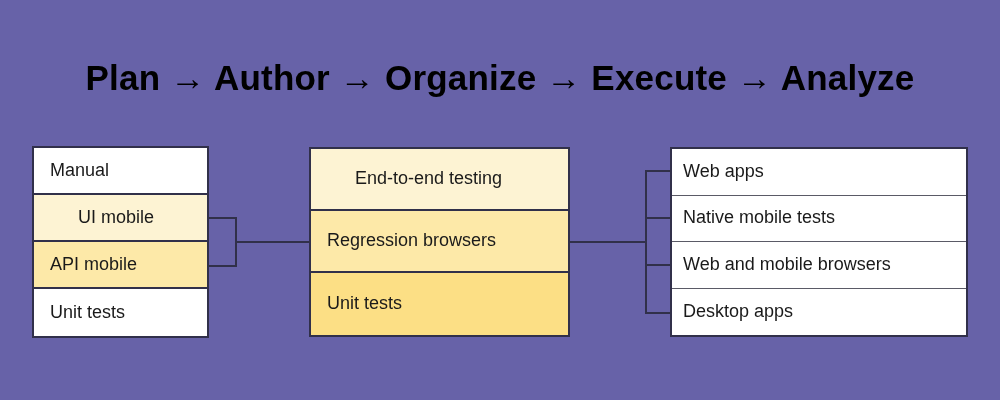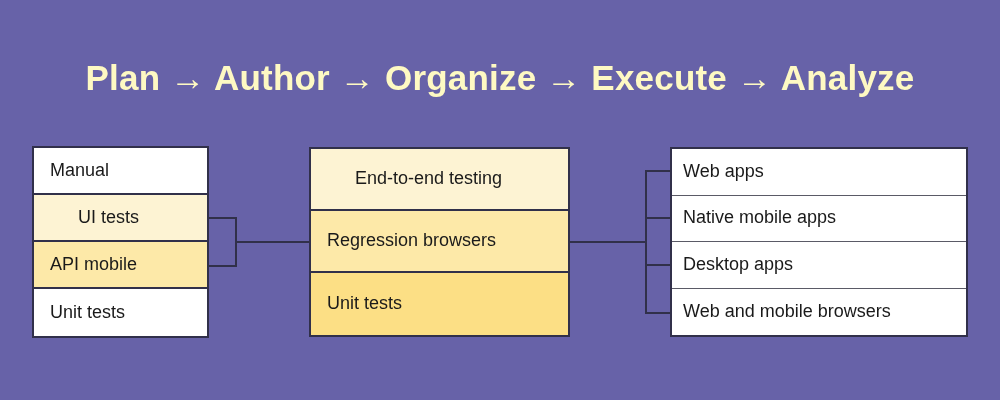--- a/index.html
+++ b/index.html
@@ -20,21 +20,21 @@
     height: 400px;
   }
 
   
   .title {
     position: absolute;
     left: 0;
     top: 58px;
     width: 1000px;
     text-align: center;
-    color: #fef9c3;
+    color: #000000;
     font-size: 35px;
     font-weight: bold;
     letter-spacing: 0.2px;
     white-space: nowrap;
   }
 
   
   .column {
     position: absolute;
     box-sizing: border-box;
@@ -118,21 +118,21 @@
 </style>
 </head>
 <body>
 
 <div id="canvas">
 
   <div class="title">Plan → Author → Organize → Execute → Analyze</div>
 
   <div class="column" id="col-left">
     <div class="cell fill-white">Manual</div>
-    <div class="cell fill-cream">UI tests</div>
+    <div class="cell fill-cream">UI mobile</div>
     <div class="cell fill-yellow">API mobile</div>
     <div class="cell fill-white">Unit tests</div>
   </div>
 
   <div class="conn conn-h" style="left:209px; top:217px; width:28px;"></div>
 
   <div class="conn conn-h" style="left:209px; top:265px; width:28px;"></div>
 
   <div class="conn conn-v" style="left:235px; top:217px; height:50px;"></div>
 
@@ -148,18 +148,18 @@
 
   <div class="conn conn-v" style="left:645px; top:170px; height:144px;"></div>
 
   <div class="conn conn-h" style="left:645px; top:170px; width:27px;"></div>
   <div class="conn conn-h" style="left:645px; top:217px; width:27px;"></div>
   <div class="conn conn-h" style="left:645px; top:264px; width:27px;"></div>
   <div class="conn conn-h" style="left:645px; top:312px; width:27px;"></div>
 
   <div class="column" id="col-right">
     <div class="cell fill-white">Web apps</div>
-    <div class="cell fill-white">Native mobile apps</div>
+    <div class="cell fill-white">Native mobile tests</div>
+    <div class="cell fill-white">Web and mobile browsers</div>
     <div class="cell fill-white">Desktop apps</div>
-    <div class="cell fill-white">Web and mobile browsers</div>
   </div>
 
 </div>
 
 </body></html>

